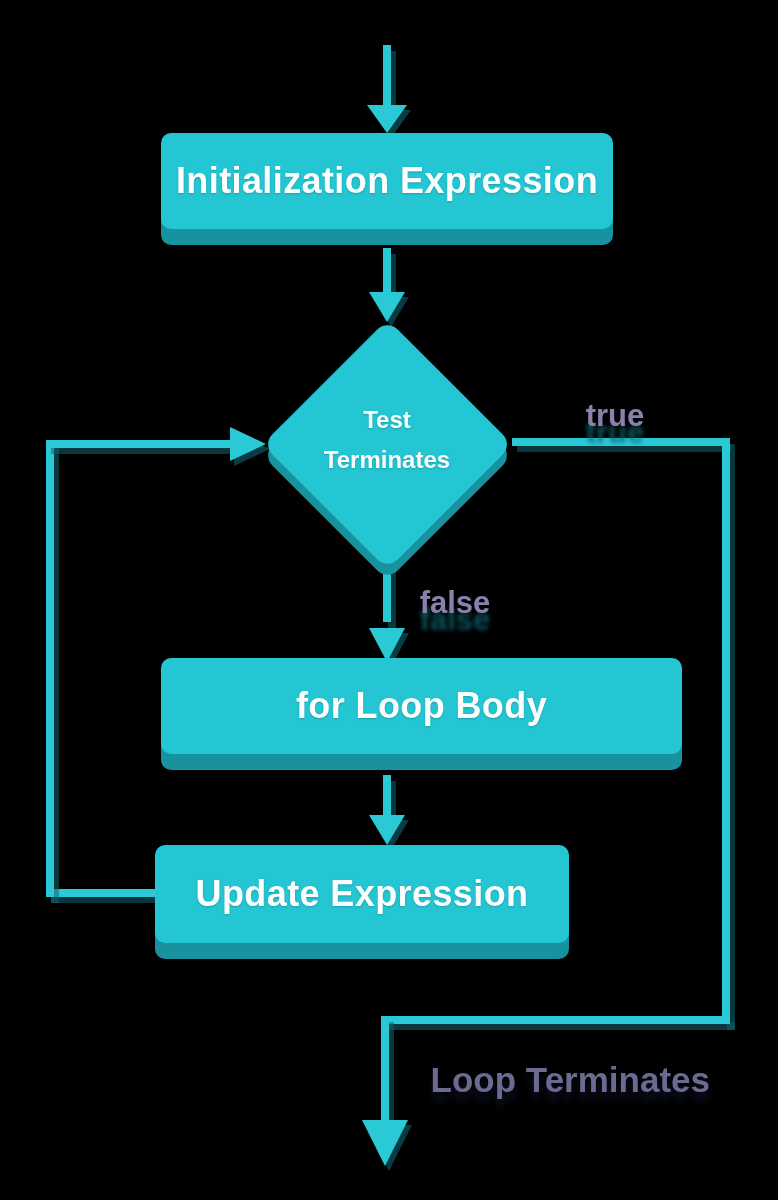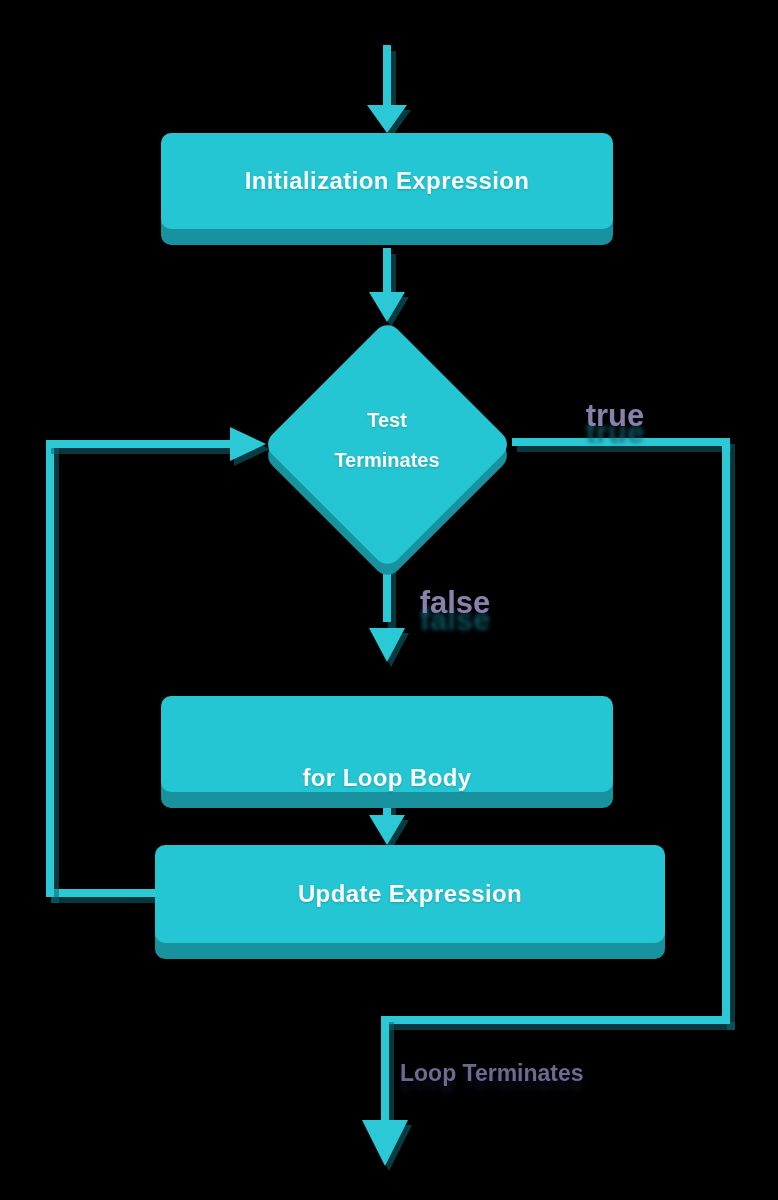--- a/index.html
+++ b/index.html
@@ -30,50 +30,50 @@
   .a-test  {left:369px;top:292px;border-left-width:18px;border-right-width:18px;border-top-width:30px;}
   .a-body  {left:369px;top:628px;border-left-width:18px;border-right-width:18px;border-top-width:34px;}
   .a-update{left:369px;top:815px;border-left-width:18px;border-right-width:18px;border-top-width:30px;}
   .a-back  {left:230px;top:427px;border-top-width:17px;border-bottom-width:17px;border-left-width:36px;}
   .a-end   {left:362px;top:1120px;border-left-width:23px;border-right-width:23px;border-top-width:46px;}
   
   .pbox{
     position:absolute;background:#23c6d2;border-radius:10px;
     box-shadow:0 16px 0 #17929e;
     display:flex;align-items:center;justify-content:center;
-    color:#fcfefe;font-weight:bold;font-size:24px;letter-spacing:0.4px;
+    color:#fcfefe;font-weight:bold;font-size:36px;letter-spacing:0.4px;
     text-shadow:0 1px 2px rgba(0,60,70,0.25);
   }
   .b-init  {left:161px;top:133px;width:452px;height:96px;}
-  .b-body  {left:161px;top:696px;width:452px;height:96px;align-items:flex-end;}
-  .b-update{left:155px;top:845px;width:510px;height:98px;}
+  .b-body  {left:161px;top:658px;width:521px;height:96px;}
+  .b-update{left:155px;top:845px;width:414px;height:98px;}
   
   .diamond-shadow{
     position:absolute;left:299px;top:367px;width:177px;height:177px;
     background:#17929e;border-radius:14px;transform:rotate(45deg);
   }
   .diamond{
     position:absolute;left:299px;top:356px;width:177px;height:177px;
     background:#23c6d2;border-radius:14px;transform:rotate(45deg);
   }
   .diamond-label{
     position:absolute;left:247px;top:400px;width:280px;
-    text-align:center;color:#fcfefe;font-weight:bold;font-size:20px;line-height:40px;
+    text-align:center;color:#fcfefe;font-weight:bold;font-size:24px;line-height:40px;
     text-shadow:0 1px 2px rgba(0,60,70,0.25);
   }
   
   .branch{
     position:absolute;font-weight:bold;font-size:31px;color:#8a80ac;text-align:center;
     text-shadow:0 17px 4px rgba(15,104,116,0.8);
   }
   .lbl-false{left:540px;top:398px;width:150px;}
   .lbl-true {left:390px;top:585px;width:130px;}
   .lbl-terminate{
-    position:absolute;left:400px;top:1060px;width:310px;text-align:left;
-    font-weight:bold;font-size:23px;color:#6b6a90;
+    position:absolute;left:400px;top:1060px;width:310px;text-align:right;
+    font-weight:bold;font-size:35px;color:#6b6a90;
     text-shadow:0 9px 7px rgba(25,25,55,0.65);
   }
 </style>
 </head>
 <body>
 
 <div class="stage">
 
   <div class="line v l-start"></div>
   <div class="tri down a-start"></div>

